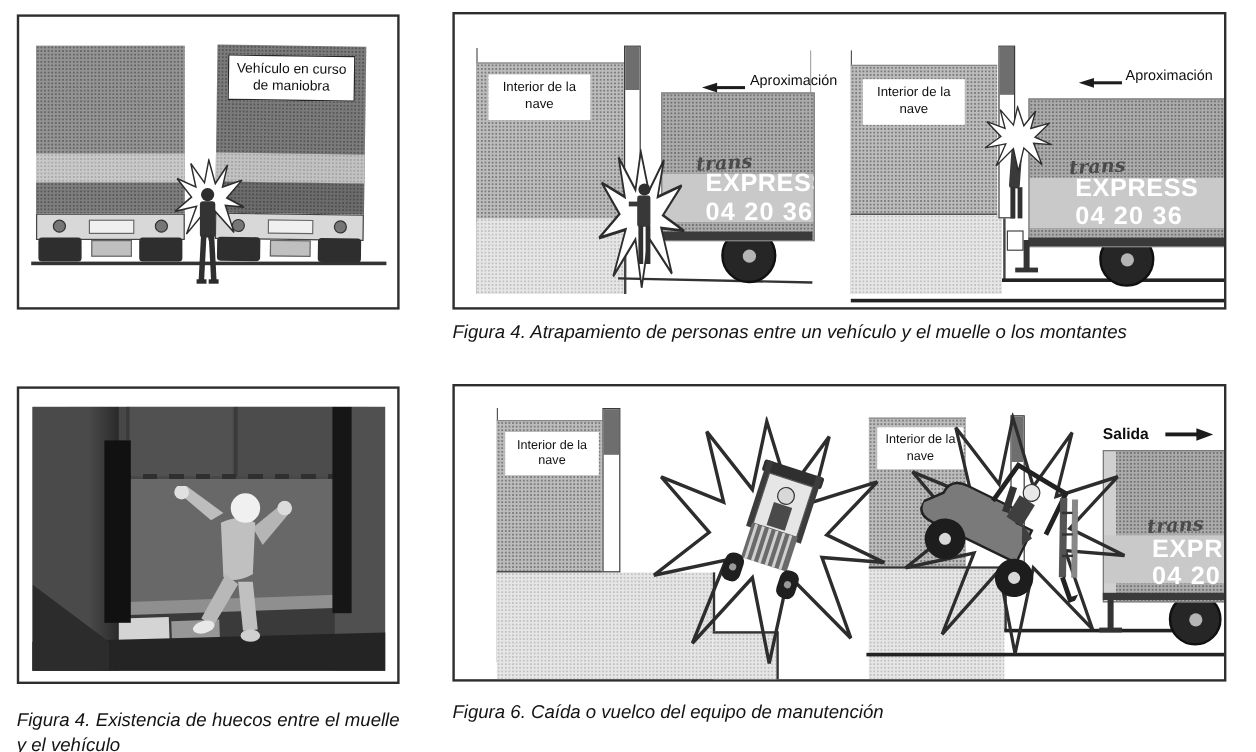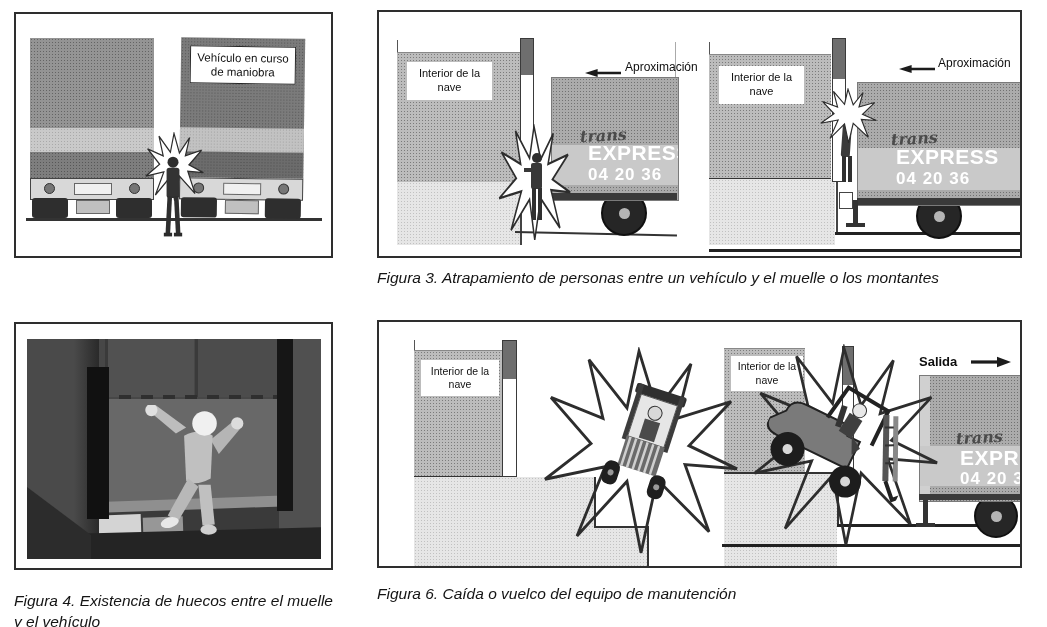--- a/index.html
+++ b/index.html
@@ -17,21 +17,21 @@
   .lbl.bordered{border:1.5px solid #262626;font-size:11.5px;}
   .montante{position:absolute;background:#fff;border:1px solid #3a3a3a;z-index:4;}
   .montante .mtop{width:100%;background:#6e6e6e;}
   .vline{position:absolute;background:#555;width:1px;}
   .hline{position:absolute;background:#333;}
   .truck3{position:absolute;border:1px solid #7a7a7a;overflow:hidden;z-index:3;}
   .stripe{position:absolute;left:0;right:0;background:#c9c9c9;}
   .trans{position:absolute;font-family:"DejaVu Serif",serif;font-style:italic;font-weight:bold;
          color:#4b4b4b;font-size:16px;transform:rotate(-3deg);white-space:nowrap;}
   .tname{position:absolute;font-weight:bold;color:#fff;font-size:21px;letter-spacing:.5px;white-space:nowrap;}
-  .tphone{position:absolute;font-weight:bold;color:#fff;font-size:17px;letter-spacing:1px;white-space:nowrap;}
+  .tphone{position:absolute;font-weight:bold;color:#fff;font-size:21px;letter-spacing:1px;white-space:nowrap;}
   .chassis{position:absolute;background:#3a3a3a;z-index:4;}
   .wheel{position:absolute;border-radius:50%;background:#262626;border:2px solid #101010;
          display:flex;align-items:center;justify-content:center;z-index:2;}
   .hub{width:11px;height:11px;border-radius:50%;background:#b5b5b5;}
   .arrowlab{position:absolute;font-size:12px;color:#0e0e0e;white-space:nowrap;z-index:6;}
   .burst-fill polygon{fill:#fff;stroke:#2d2d2d;stroke-width:2;stroke-linejoin:miter;}
   .burst-line polygon{fill:none;stroke:#2d2d2d;stroke-width:1.4;stroke-linejoin:miter;}
   .t2{position:absolute;}
   .t2 .t-label{z-index:6;}
   .t2 .seg{position:absolute;left:0;right:0;}
@@ -181,21 +181,21 @@
         <rect x="5" y="48" width="4" height="26" fill="#303030"></rect>
         <rect x="11" y="48" width="4" height="26" fill="#303030"></rect>
       </svg>
 
       <svg class="abs" style="left:520px;top:52px;z-index:6;" width="36" height="10" viewBox="0 0 40 10">
         <polygon points="0,5 14,0.5 14,9.5" fill="#1c1c1c"></polygon>
         <rect x="12" y="3.6" width="28" height="2.8" fill="#1c1c1c"></rect>
       </svg>
       <span class="arrowlab" style="left:559px;top:44px;">Aproximación</span>
     </div>
-    <figcaption class="cap" style="width:645px;">Figura 3. Atrapamiento de personas entre un vehículo y el muelle o los montantes</figcaption>
+    <figcaption class="cap" style="width:645px;">Figura 4. Atrapamiento de personas entre un vehículo y el muelle o los montantes</figcaption>
   </figure>
 
   <figure style="left:14px;top:322px;width:319px;">
     <div class="canvas" style="width:315px;height:244px;">
       <div class="abs" style="left:11px;top:15px;width:294px;height:220px;background:#585858;overflow:hidden;">
         <div class="abs" style="left:30px;top:0;width:250px;height:62px;background:#474747;"></div>
         <div class="abs" style="left:78px;top:0;width:86px;height:58px;background:#515151;border-left:3px solid #3a3a3a;"></div>
         <div class="abs" style="left:168px;top:0;width:82px;height:58px;background:#4c4c4c;border-left:3px solid #3a3a3a;"></div>
         <div class="abs" style="left:70px;top:56px;width:190px;height:5px;background:repeating-linear-gradient(90deg,#2f2f2f 0 12px,transparent 12px 22px);"></div>
         <div class="abs" style="left:52px;top:60px;width:216px;height:104px;background:#686868;clip-path:polygon(7% 0,93% 0,100% 100%,0 100%);"></div>

